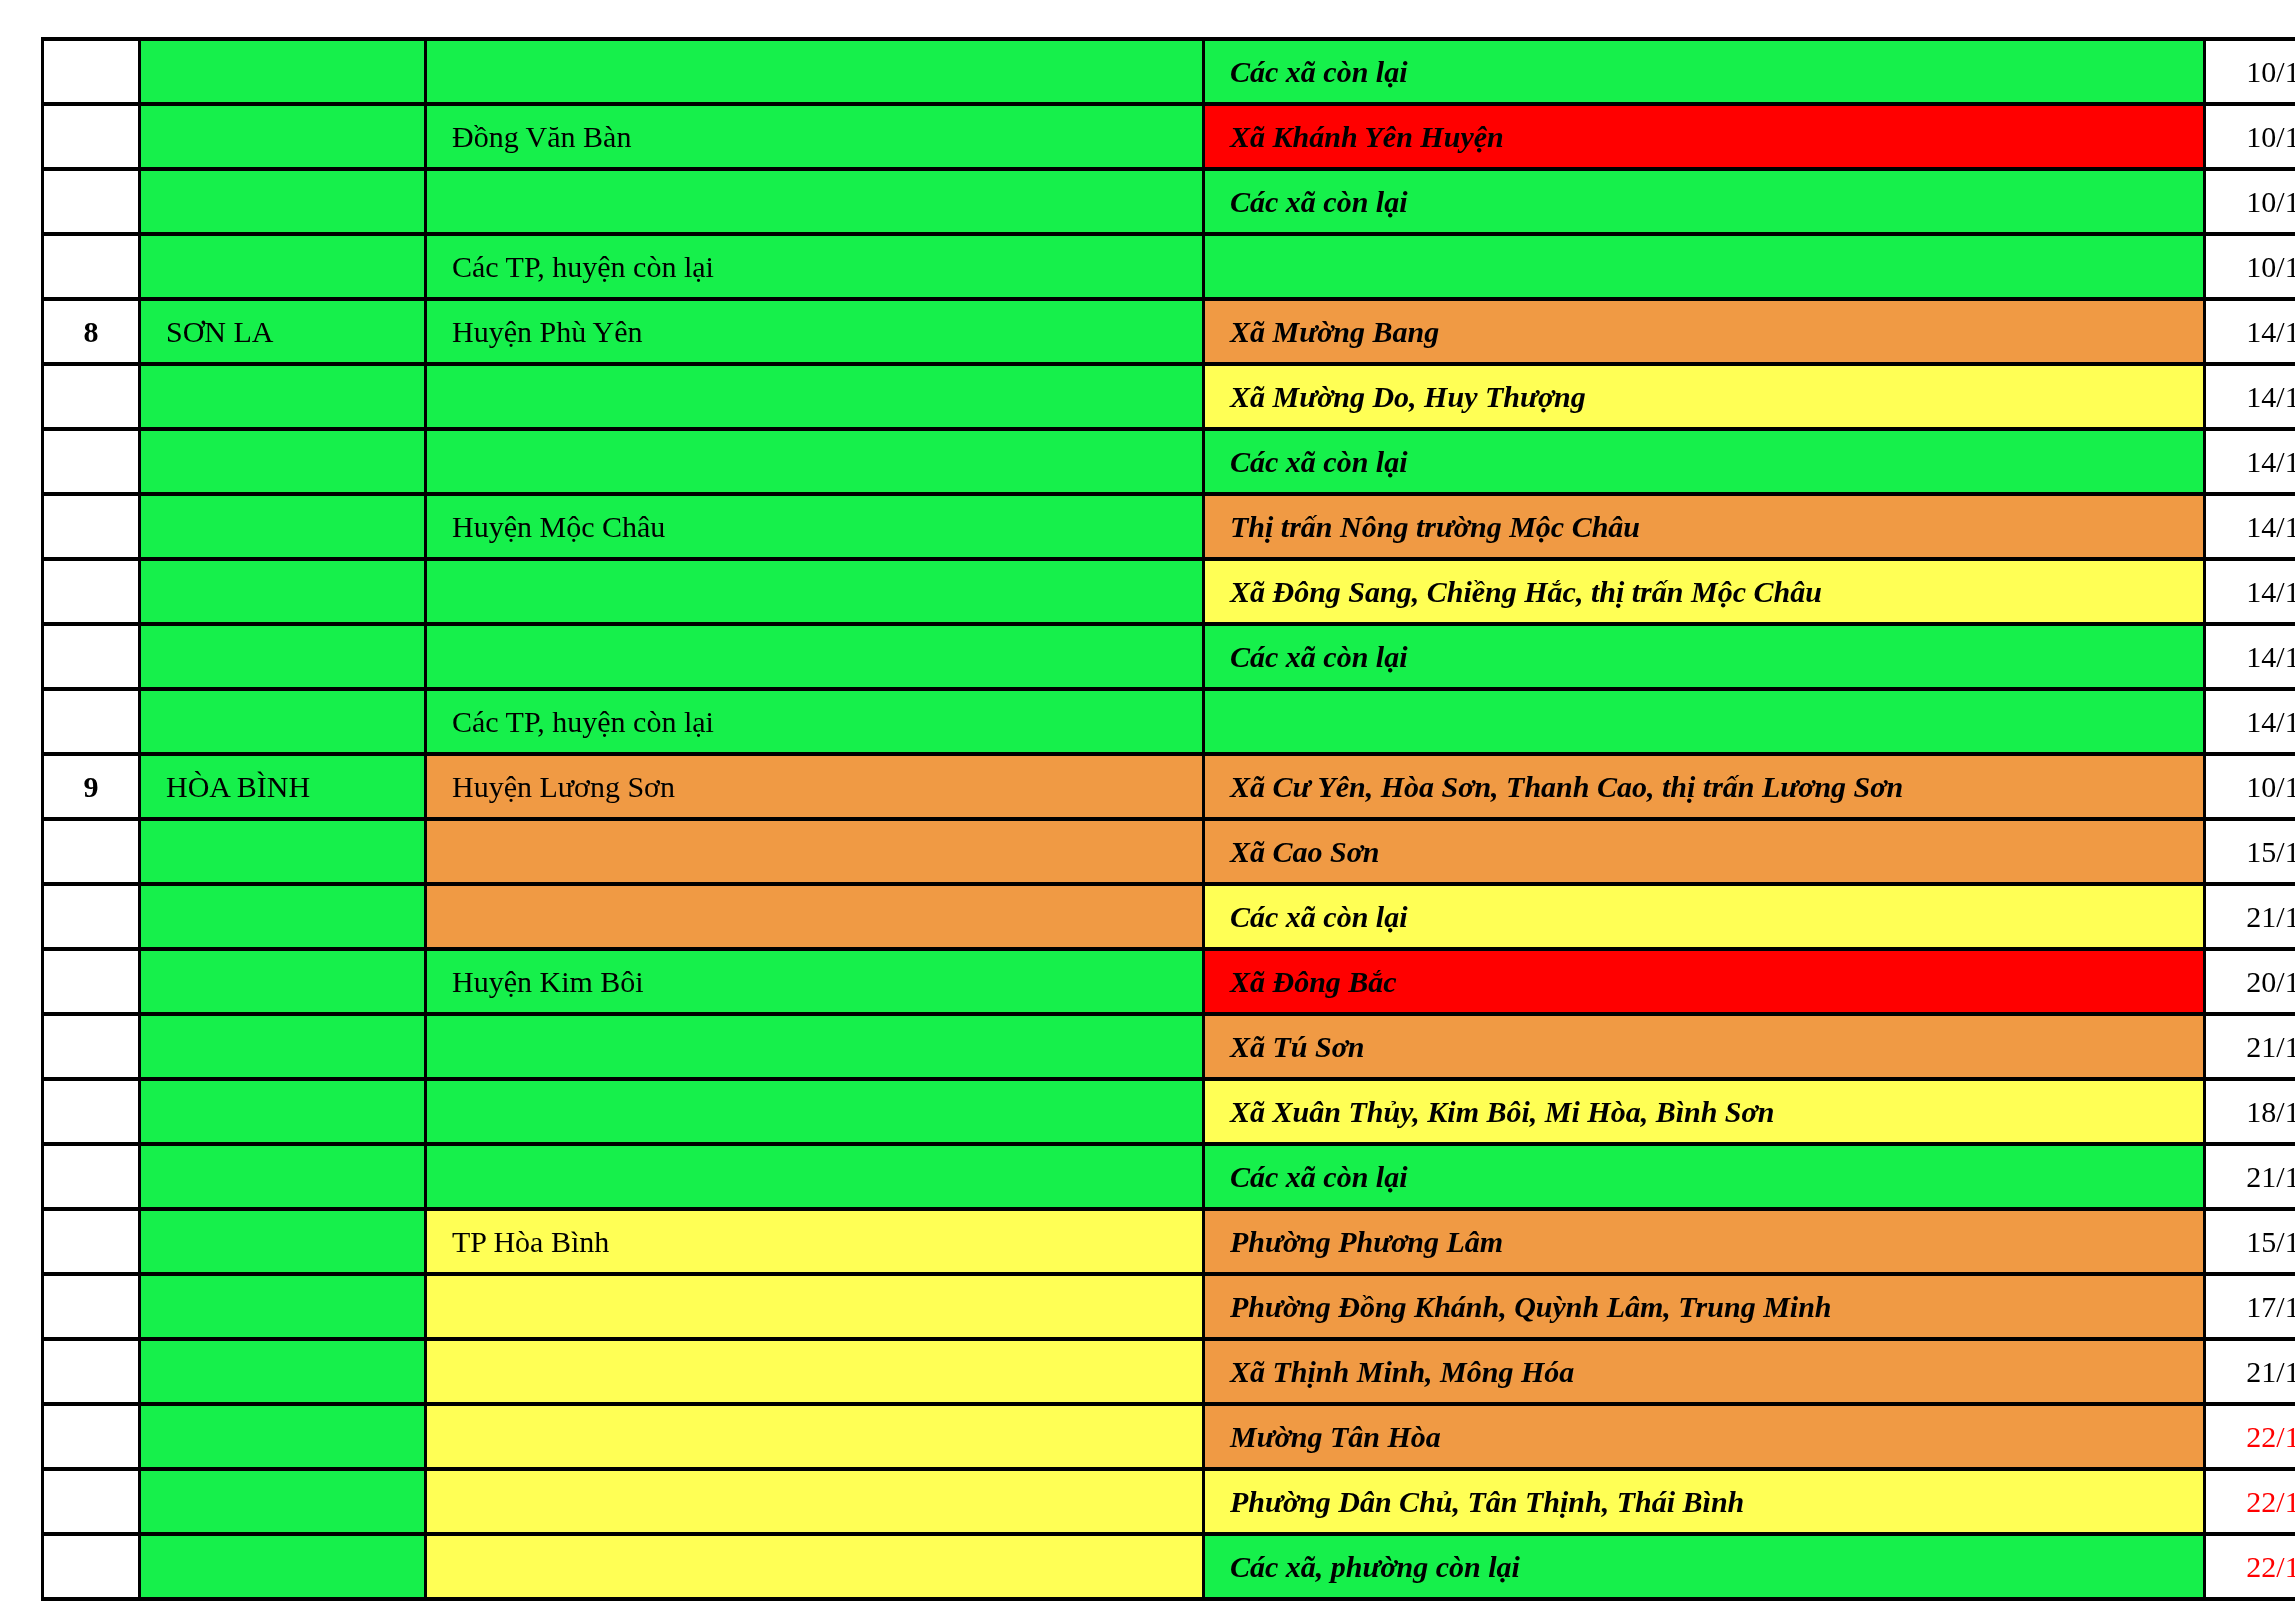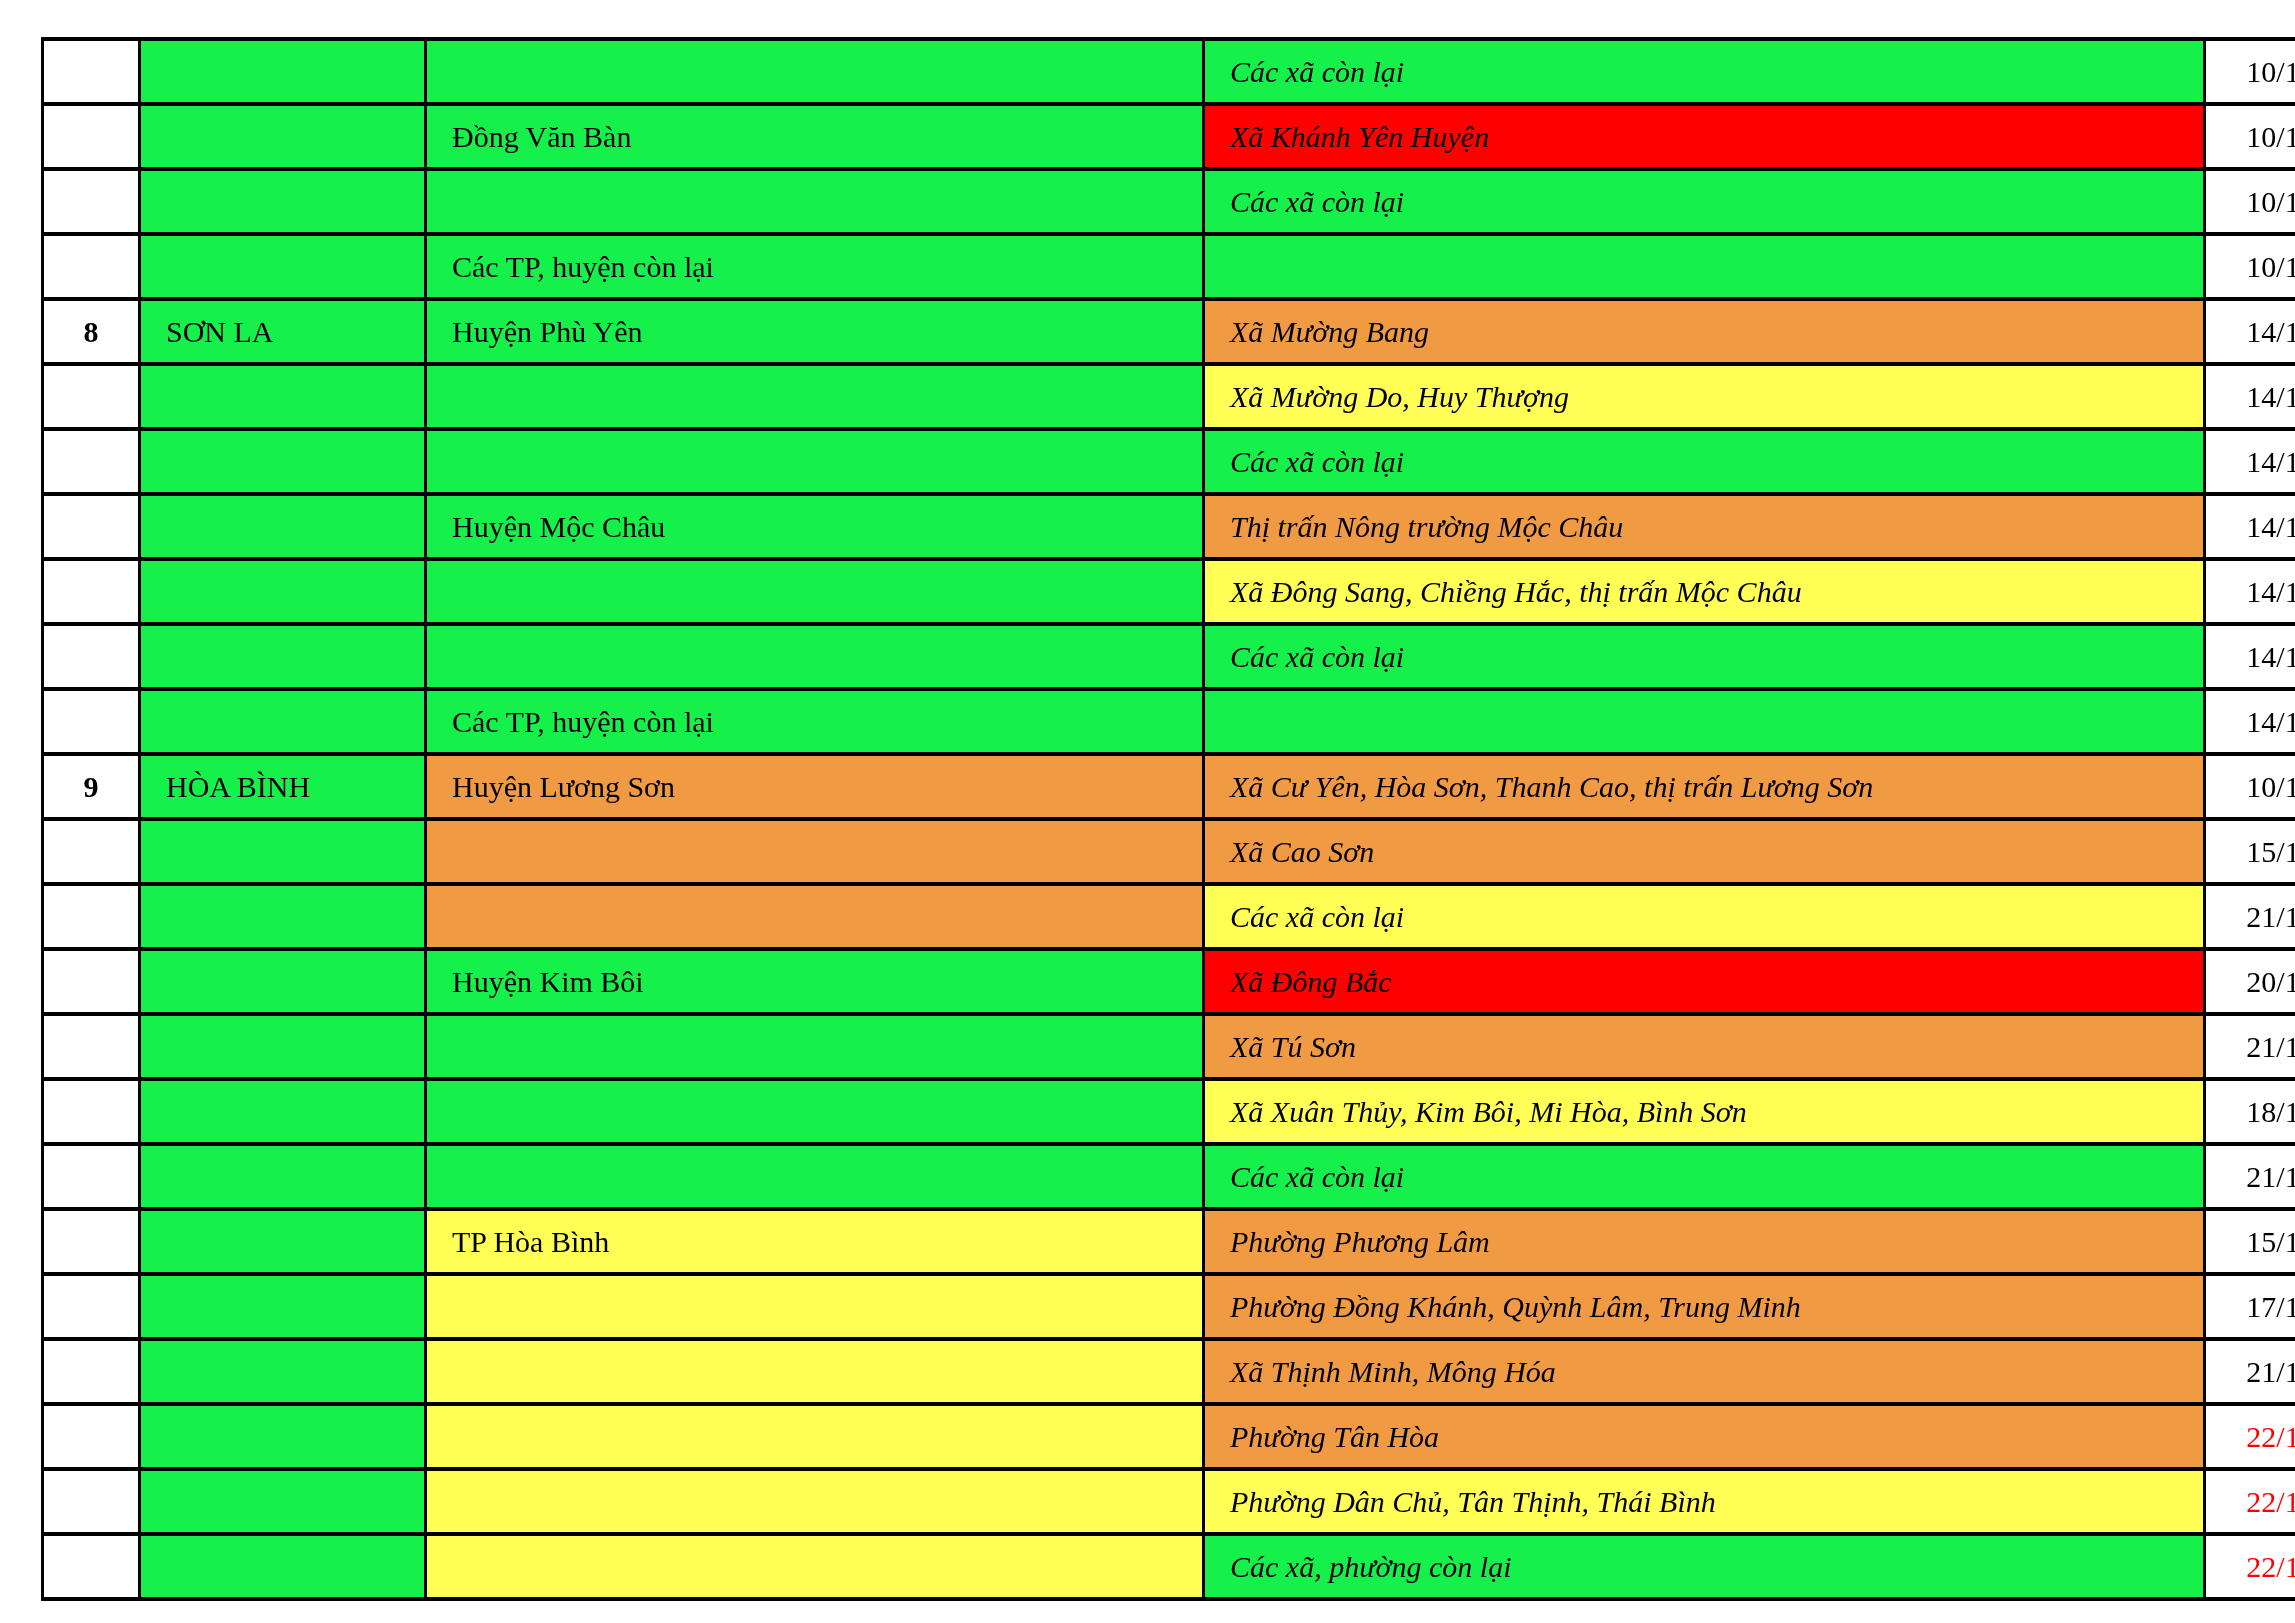--- a/index.html
+++ b/index.html
@@ -32,21 +32,21 @@
     vertical-align: middle;
     font-size: 30px;
     color: #000000;
     overflow: hidden;
     white-space: nowrap;
   }
   td.col-index    { width: 92px; text-align: center; font-weight: bold; background: #ffffff; }
   td.col-province { width: 257px; padding-left: 25px; font-weight: normal; }
   td.col-district { width: 749px; padding-left: 25px; font-weight: normal; }
   td.col-district.bold { font-weight: normal; }
-  td.col-commune  { width: 972px; padding-left: 25px; font-weight: normal; font-style: italic; }
+  td.col-commune  { width: 972px; padding-left: 25px; font-weight: bold; font-style: italic; }
   td.col-date     { width: 147px; text-align: center; background: #ffffff; }
   .bg-green  { background-color: var(--green); }
   .bg-orange { background-color: var(--orange); }
   .bg-yellow { background-color: var(--yellow); }
   .bg-red    { background-color: var(--red); }
 </style>
 </head>
 <body>
 
 <div class="page">
@@ -196,21 +196,21 @@
           <td class="col-index"></td>
           <td class="col-province bg-green"></td>
           <td class="col-district bg-yellow"></td>
           <td class="col-commune bg-orange">Xã Thịnh Minh, Mông Hóa</td>
           <td class="col-date">21/12</td>
         </tr>
         <tr>
           <td class="col-index"></td>
           <td class="col-province bg-green"></td>
           <td class="col-district bg-yellow"></td>
-          <td class="col-commune bg-orange">Phường Tân Hòa</td>
+          <td class="col-commune bg-orange">Mường Tân Hòa</td>
           <td class="col-date" style="color: rgb(255, 0, 0);">22/12</td>
         </tr>
         <tr>
           <td class="col-index"></td>
           <td class="col-province bg-green"></td>
           <td class="col-district bg-yellow"></td>
           <td class="col-commune bg-yellow">Phường Dân Chủ, Tân Thịnh, Thái Bình</td>
           <td class="col-date" style="color: rgb(255, 0, 0);">22/12</td>
         </tr>
         <tr>

